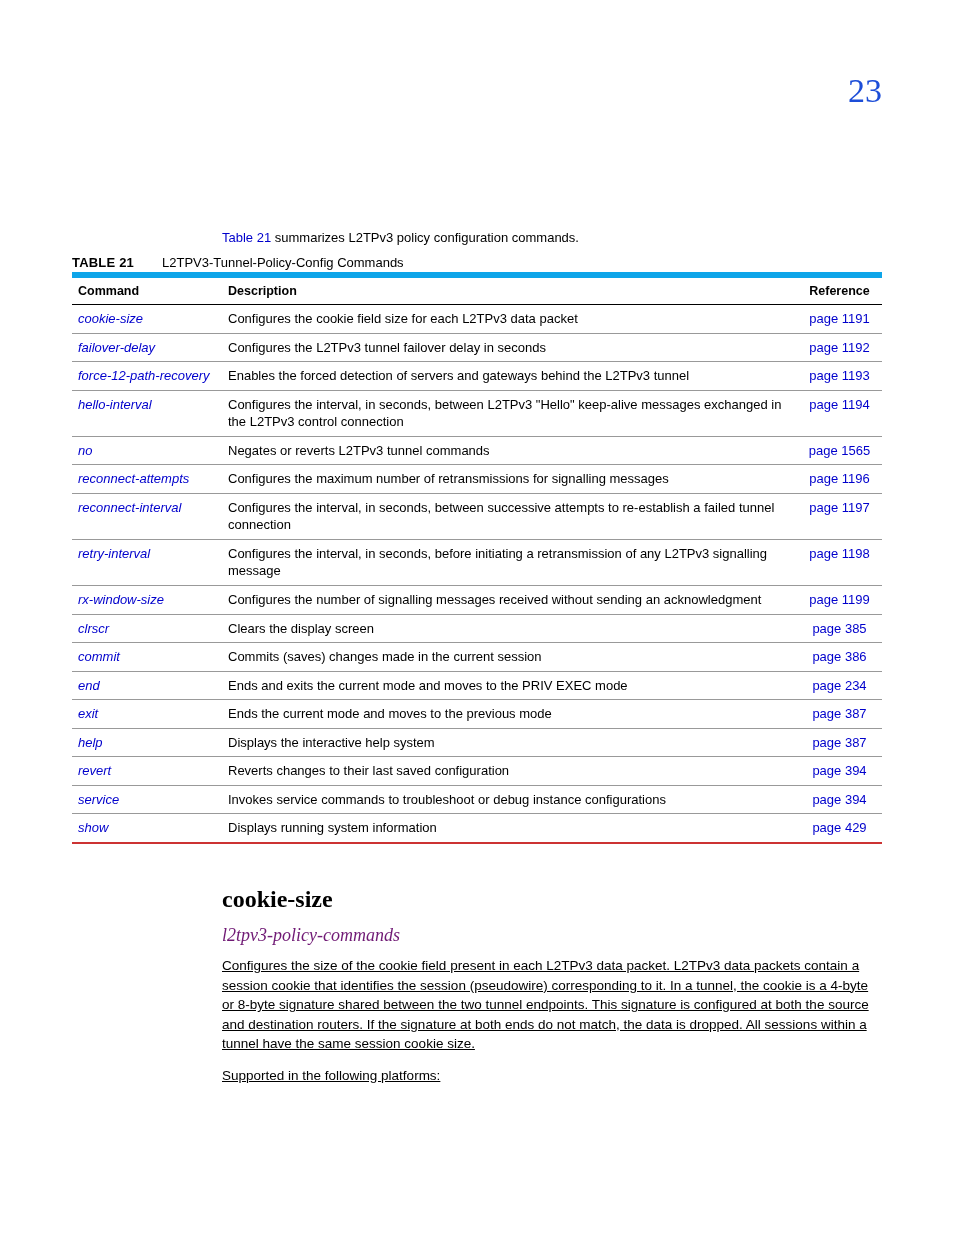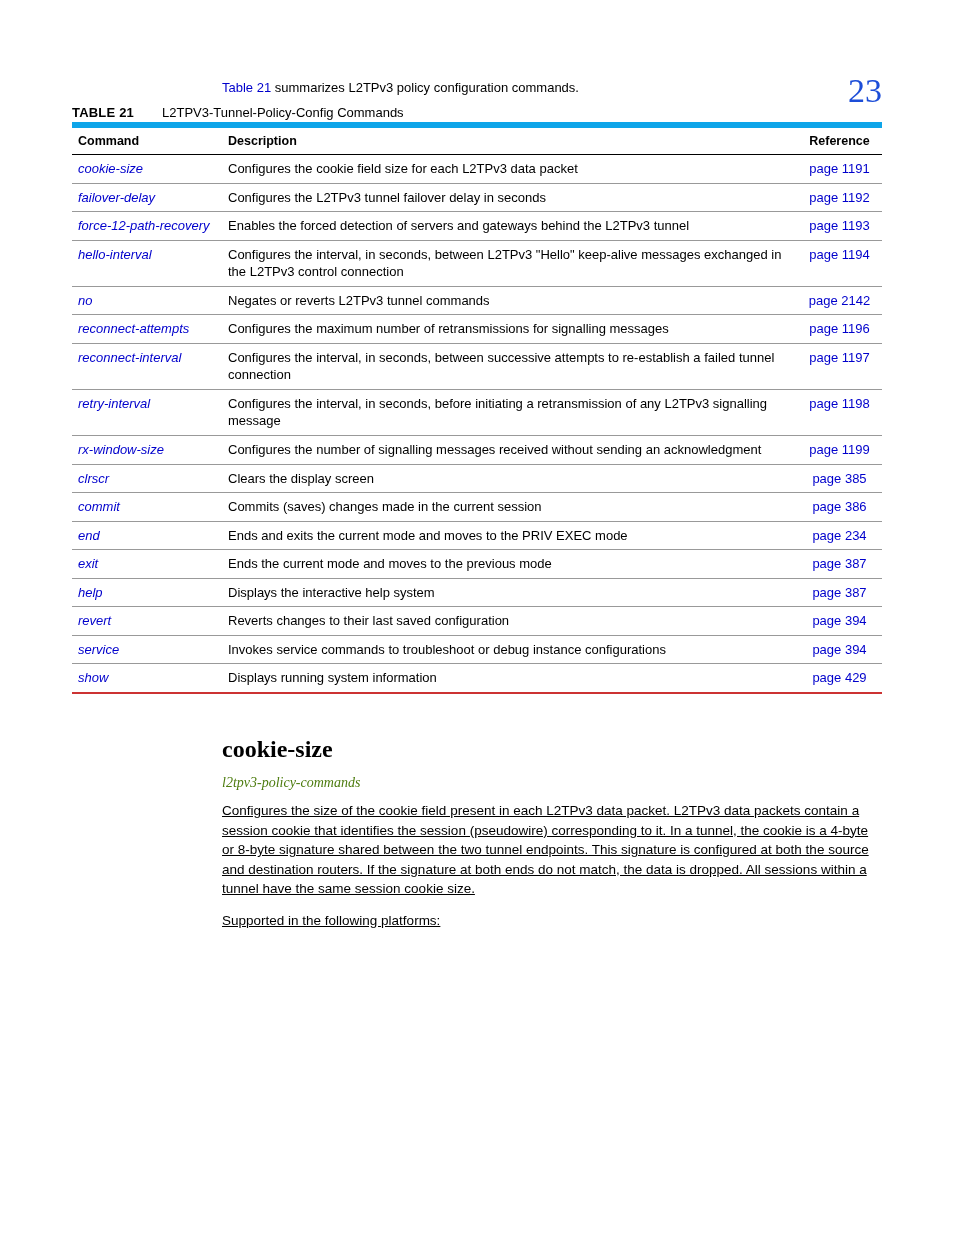--- a/index.html
+++ b/index.html
@@ -17,20 +17,21 @@
     position: absolute;
     top: 72px;
     right: 72px;
     font-family: Georgia, 'Times New Roman', serif;
     font-size: 34px;
     font-weight: 400;
     color: #1d4ed8;
   }
   .content-wrap {
     margin-left: 150px;
+    margin-top: 150px;
   }
   .intro-line {
     font-size: 13px;
     margin-bottom: 10px;
   }
   .link { color: #0000cc; }
   .link.italic { font-style: italic; }
   .table-caption-row {
     margin-left: -150px;
     margin-bottom: 2px;
@@ -78,22 +79,22 @@
     font-family: Georgia, 'Times New Roman', serif;
     font-size: 24px;
     font-weight: bold;
     color: #000;
     margin-top: 42px;
     margin-bottom: 12px;
   }
   .subsection-link {
     font-family: Georgia, 'Times New Roman', serif;
     font-style: italic;
-    color: #4d7c0f;
-    font-size: 14px;
+    color: #701a75;
+    font-size: 18px;
     margin-bottom: 10px;
     display: block;
   }
   .body-para {
     font-size: 13.5px;
     line-height: 1.45;
     margin-bottom: 12px;
     text-decoration: underline;
   }
 </style>
@@ -138,21 +139,21 @@
           <td class="col-ref"><span class="link">page 1193</span></td>
         </tr>
         <tr>
           <td class="col-cmd"><span class="link italic">hello-interval</span></td>
           <td class="col-desc">Configures the interval, in seconds, between L2TPv3 "Hello" keep-alive messages exchanged in the L2TPv3 control connection</td>
           <td class="col-ref"><span class="link">page 1194</span></td>
         </tr>
         <tr>
           <td class="col-cmd"><span class="link italic">no</span></td>
           <td class="col-desc">Negates or reverts L2TPv3 tunnel commands</td>
-          <td class="col-ref"><span class="link">page 2142</span></td>
+          <td class="col-ref"><span class="link">page 1565</span></td>
         </tr>
         <tr>
           <td class="col-cmd"><span class="link italic">reconnect-attempts</span></td>
           <td class="col-desc">Configures the maximum number of retransmissions for signalling messages</td>
           <td class="col-ref"><span class="link">page 1196</span></td>
         </tr>
         <tr>
           <td class="col-cmd"><span class="link italic">reconnect-interval</span></td>
           <td class="col-desc">Configures the interval, in seconds, between successive attempts to re-establish a failed tunnel connection</td>
           <td class="col-ref"><span class="link">page 1197</span></td>

